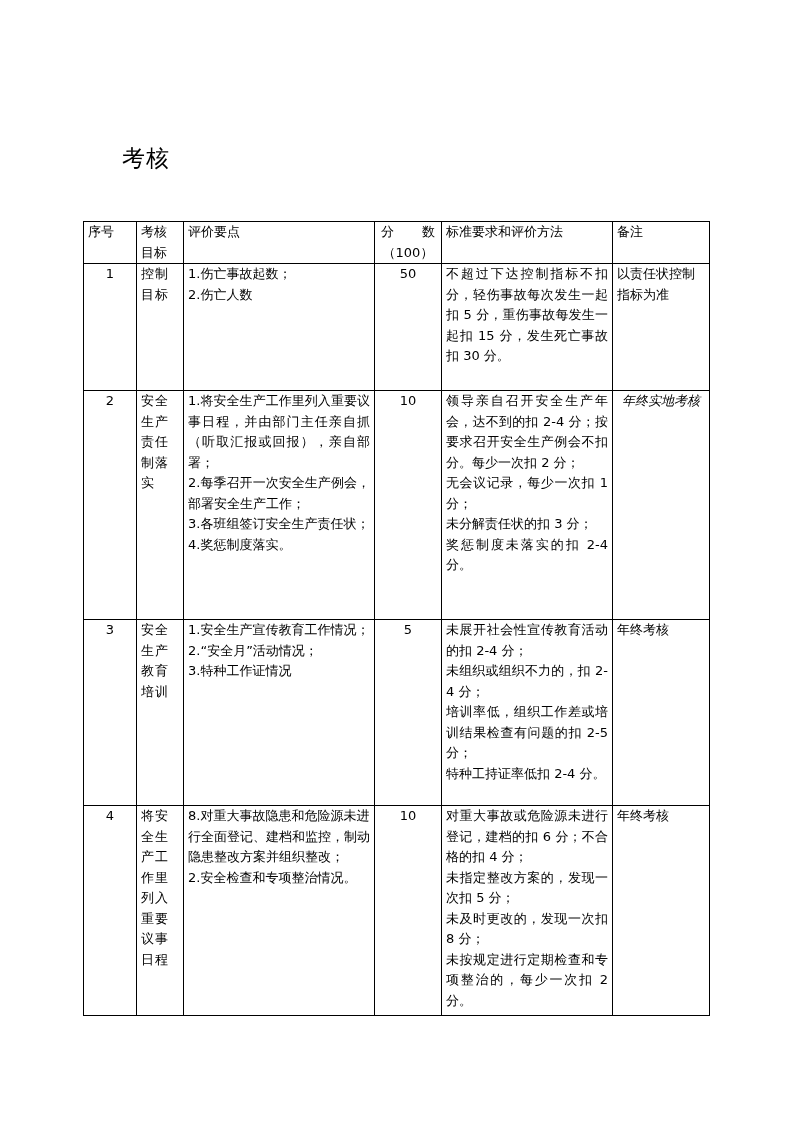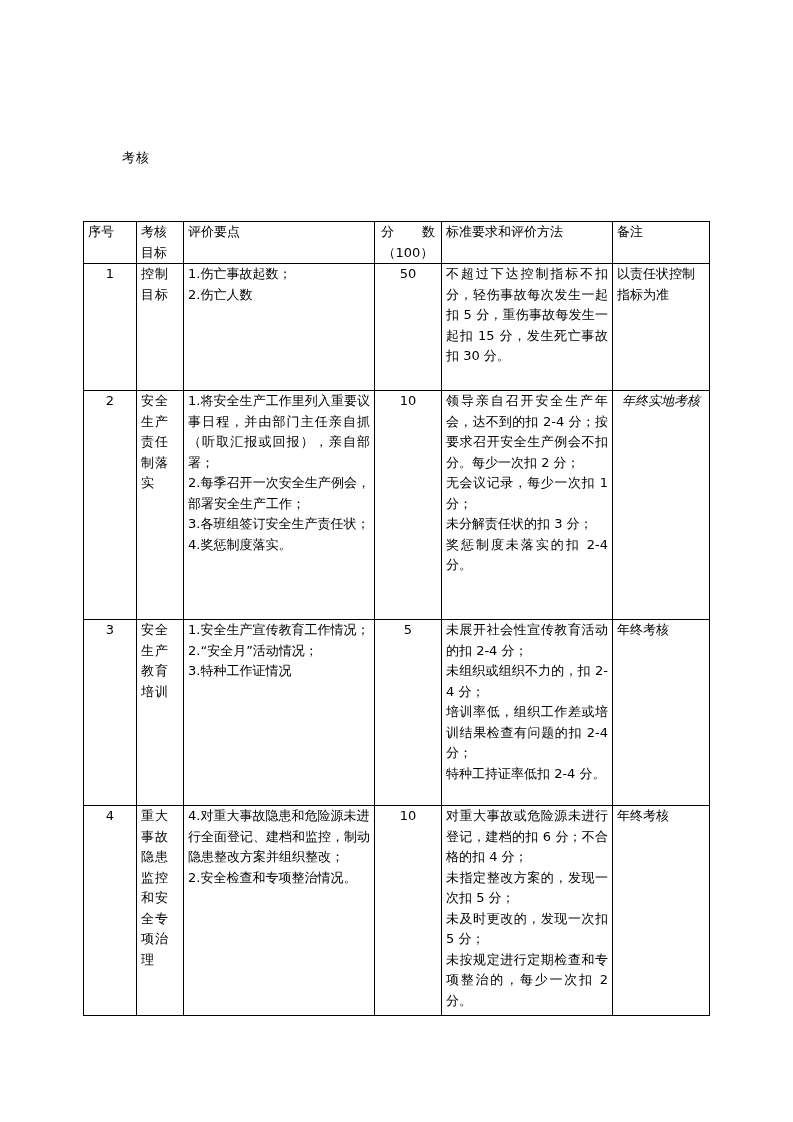--- a/index.html
+++ b/index.html
@@ -3,21 +3,21 @@
 <meta charset="utf-8">
 <style>
   html, body { margin: 0; padding: 0; background: #ffffff; }
   body {
     width: 793px; height: 1122px; position: relative; overflow: hidden;
     font-family: "DejaVu Sans", "Liberation Sans", sans-serif;
     color: #000000;
   }
   .doc-title {
     position: absolute; left: 122px; top: 147px;
-    font-size: 13px; line-height: 22px; letter-spacing: 1px;
+    font-size: 23px; line-height: 22px; letter-spacing: 1px;
   }
   table.assess {
     position: absolute; left: 83px; top: 221px;
     border-collapse: collapse; table-layout: fixed;
     font-size: 13px; line-height: 20.5px;
   }
   table.assess td {
     border: 1.3px solid #000000;
     padding: 0 4px;
     vertical-align: top;
@@ -113,36 +113,36 @@
     <td class="target-cell">安全生产教育培训</td>
     <td class="points-top">
       <span class="line">1.安全生产宣传教育工作情况；</span>
       <span class="line">2.“安全月”活动情况；</span>
       <span class="line">3.特种工作证情况</span>
     </td>
     <td class="mid">5</td>
     <td class="justify">
       <span class="line">未展开社会性宣传教育活动的扣 2-4 分；</span>
       <span class="line">未组织或组织不力的，扣 2-4 分；</span>
-      <span class="line">培训率低，组织工作差或培训结果检查有问题的扣 2-4 分；</span>
+      <span class="line">培训率低，组织工作差或培训结果检查有问题的扣 2-5 分；</span>
       <span class="line">特种工持证率低扣 2-4 分。</span>
     </td>
     <td class="note-cell">年终考核</td>
   </tr>
 
   <tr class="r4">
     <td class="mid">4</td>
-    <td class="target-cell">重大事故隐患监控和安全专项治理</td>
+    <td class="target-cell">将安全生产工作里列入重要议事日程</td>
     <td class="points-top">
-      <span class="line">4.对重大事故隐患和危险源未进行全面登记、建档和监控，制动隐患整改方案并组织整改；</span>
+      <span class="line">8.对重大事故隐患和危险源未进行全面登记、建档和监控，制动隐患整改方案并组织整改；</span>
       <span class="line">2.安全检查和专项整治情况。</span>
     </td>
     <td class="mid">10</td>
     <td class="justify">
       <span class="line">对重大事故或危险源未进行登记，建档的扣 6 分；不合格的扣 4 分；</span>
       <span class="line">未指定整改方案的，发现一次扣 5 分；</span>
-      <span class="line">未及时更改的，发现一次扣 5 分；</span>
+      <span class="line">未及时更改的，发现一次扣 8 分；</span>
       <span class="line">未按规定进行定期检查和专项整治的，每少一次扣 2 分。</span>
     </td>
     <td class="note-cell">年终考核</td>
   </tr>
 </tbody>
   </table>
 
 </body></html>

